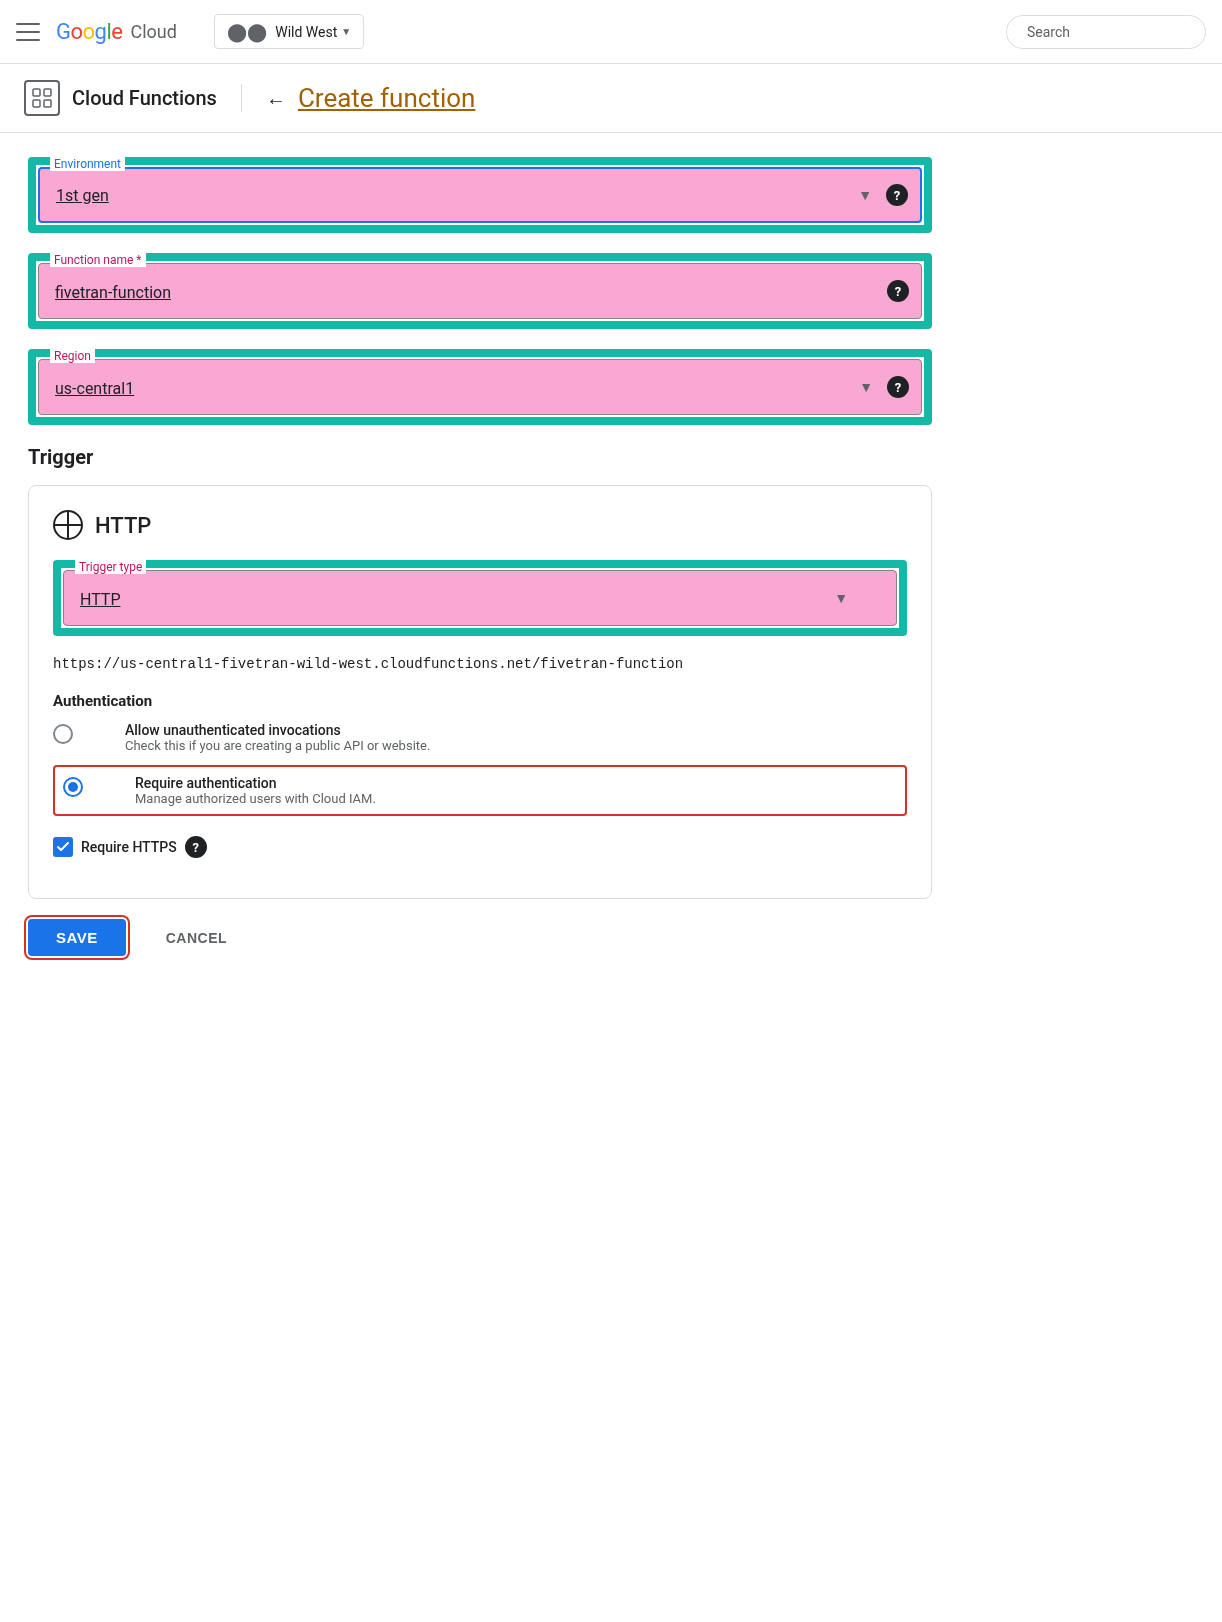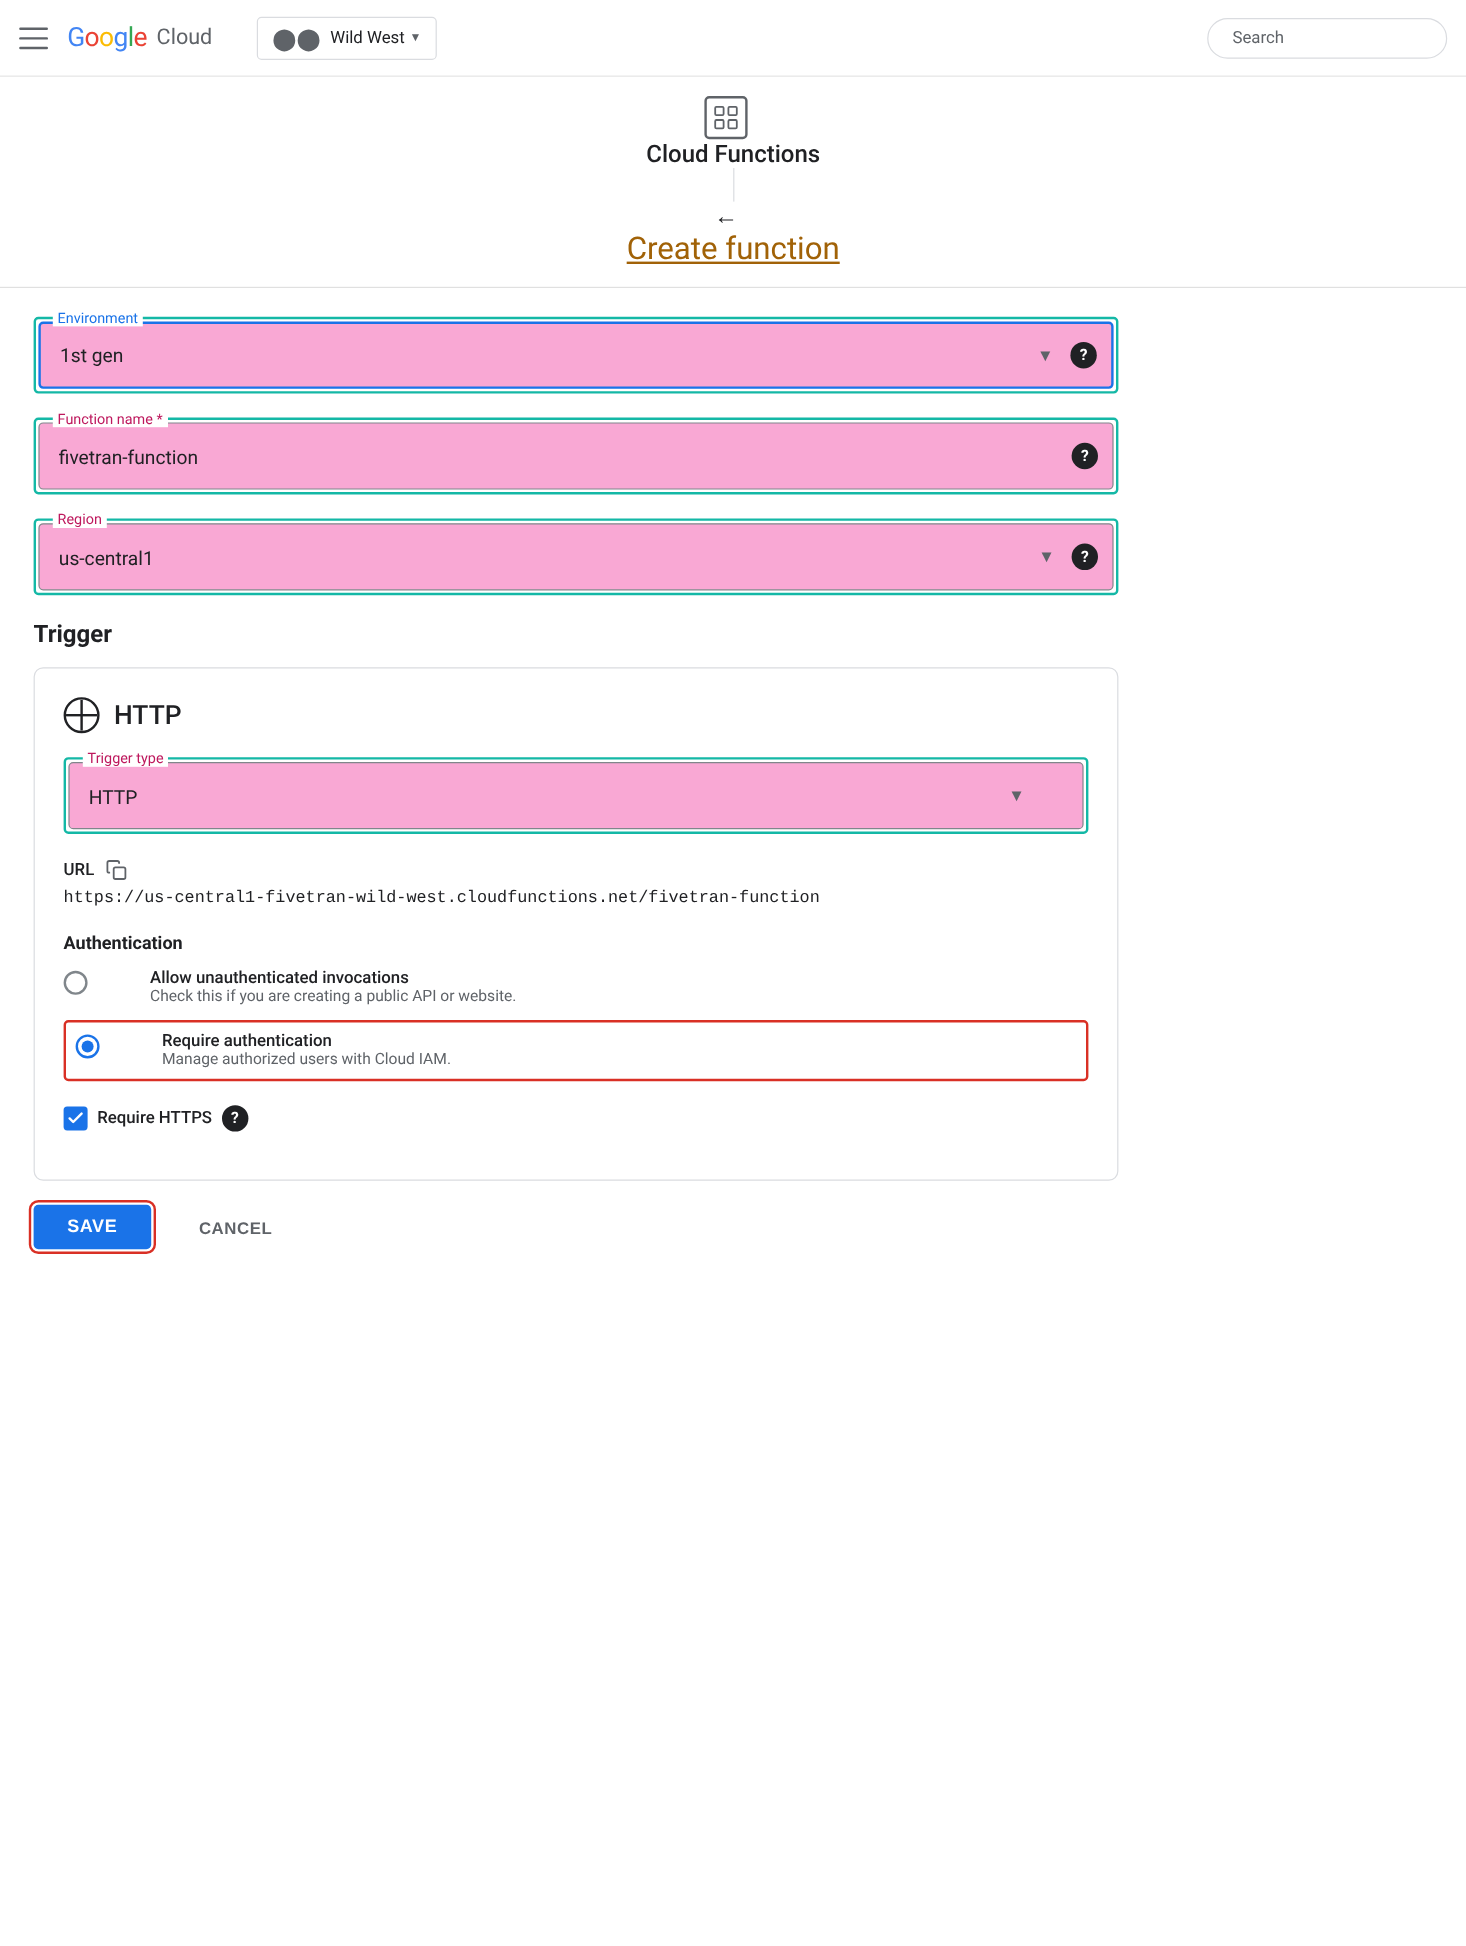--- a/index.html
+++ b/index.html
@@ -94,21 +94,20 @@
       align-items: center;
     }
 
     
     .breadcrumb-bar {
       display: flex;
       align-items: center;
       padding: 16px 24px;
       border-bottom: 1px solid #e0e0e0;
       background: #fff;
-      flex-direction: column;
     }
     .cloud-functions-icon {
       width: 36px;
       height: 36px;
       border: 2px solid #5f6368;
       border-radius: 4px;
       display: flex;
       align-items: center;
       justify-content: center;
       font-size: 12px;
@@ -206,24 +205,25 @@
       align-items: center;
       justify-content: center;
       color: #fff;
       font-size: 13px;
       font-weight: bold;
       cursor: pointer;
     }
 
     
     .red-outline {
-      border: 2px solid #14b8a6;
+      border: 8px solid #14b8a6;
       border-radius: 4px;
       padding: 2px;
       margin-bottom: 20px;
+      text-decoration: underline;
     }
     .red-outline .form-field {
       margin-bottom: 0;
     }
 
     
     .section-title {
       font-size: 20px;
       font-weight: 700;
       color: #202124;
@@ -513,29 +513,20 @@
       <div class="form-field">
         <span class="field-label gray">Trigger type</span>
         <div class="field-border gray-border">
           <span class="field-value">HTTP</span>
           <span class="field-dropdown-icon">▼</span>
         </div>
       </div>
     </div>
 
     <div class="url-section">
-      <div class="url-label-row">
-        <span class="url-label">URL</span>
-        <span class="copy-icon">
-          <svg width="18" height="18" viewBox="0 0 24 24" fill="none" stroke="#5f6368" stroke-width="2">
-            <rect x="9" y="9" width="13" height="13" rx="2" ry="2"></rect>
-            <path d="M5 15H4a2 2 0 01-2-2V4a2 2 0 012-2h9a2 2 0 012 2v1"></path>
-          </svg>
-        </span>
-      </div>
       <div class="url-value">https://us-central1-fivetran-wild-west.cloudfunctions.net/fivetran-function</div>
     </div>
 
     <div class="auth-section">
       <div class="auth-title">Authentication</div>
 
       <div class="radio-option">
         <div class="radio-btn"></div>
         <div class="radio-text-group">
           <div class="radio-label">Allow unauthenticated invocations</div>

